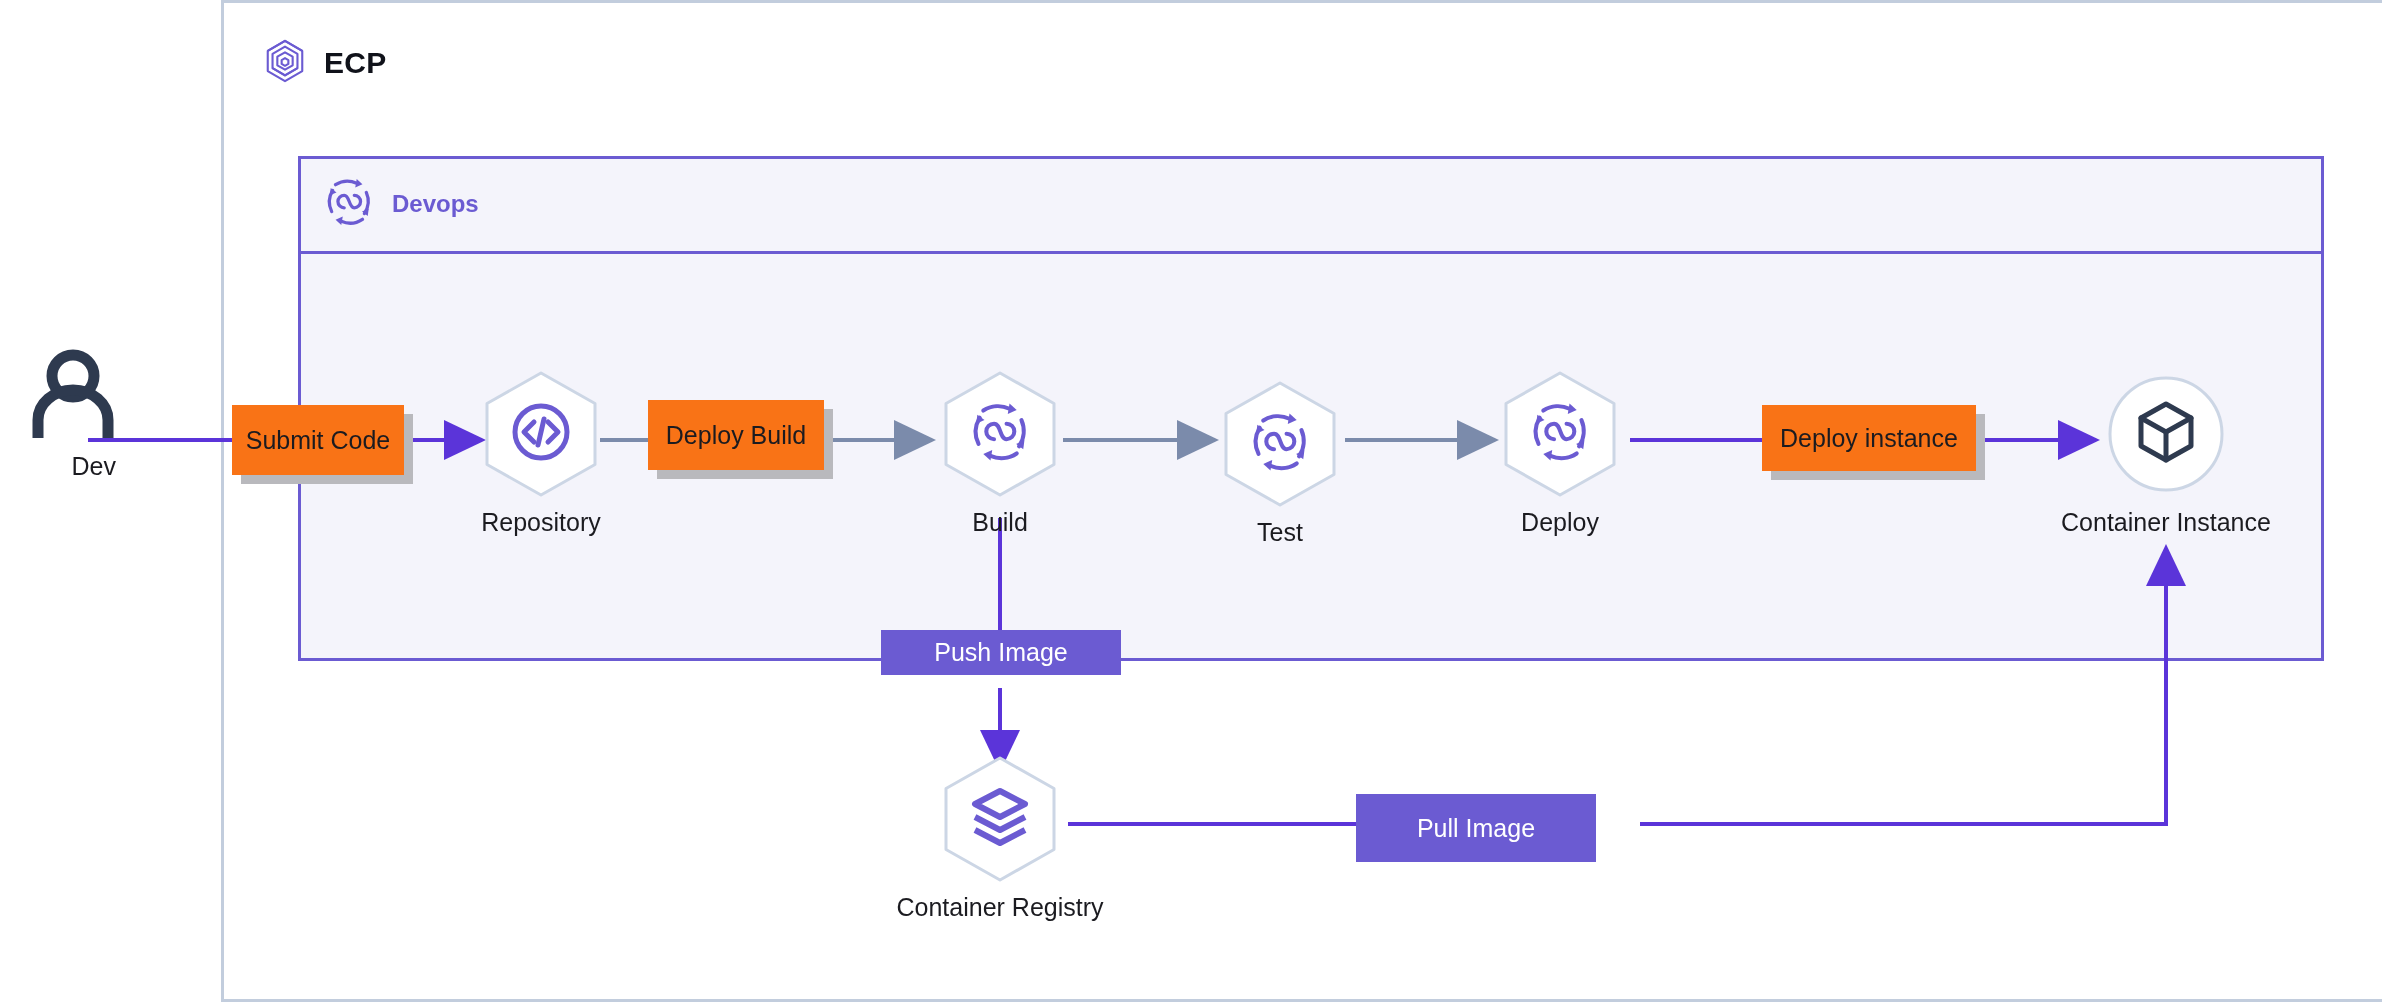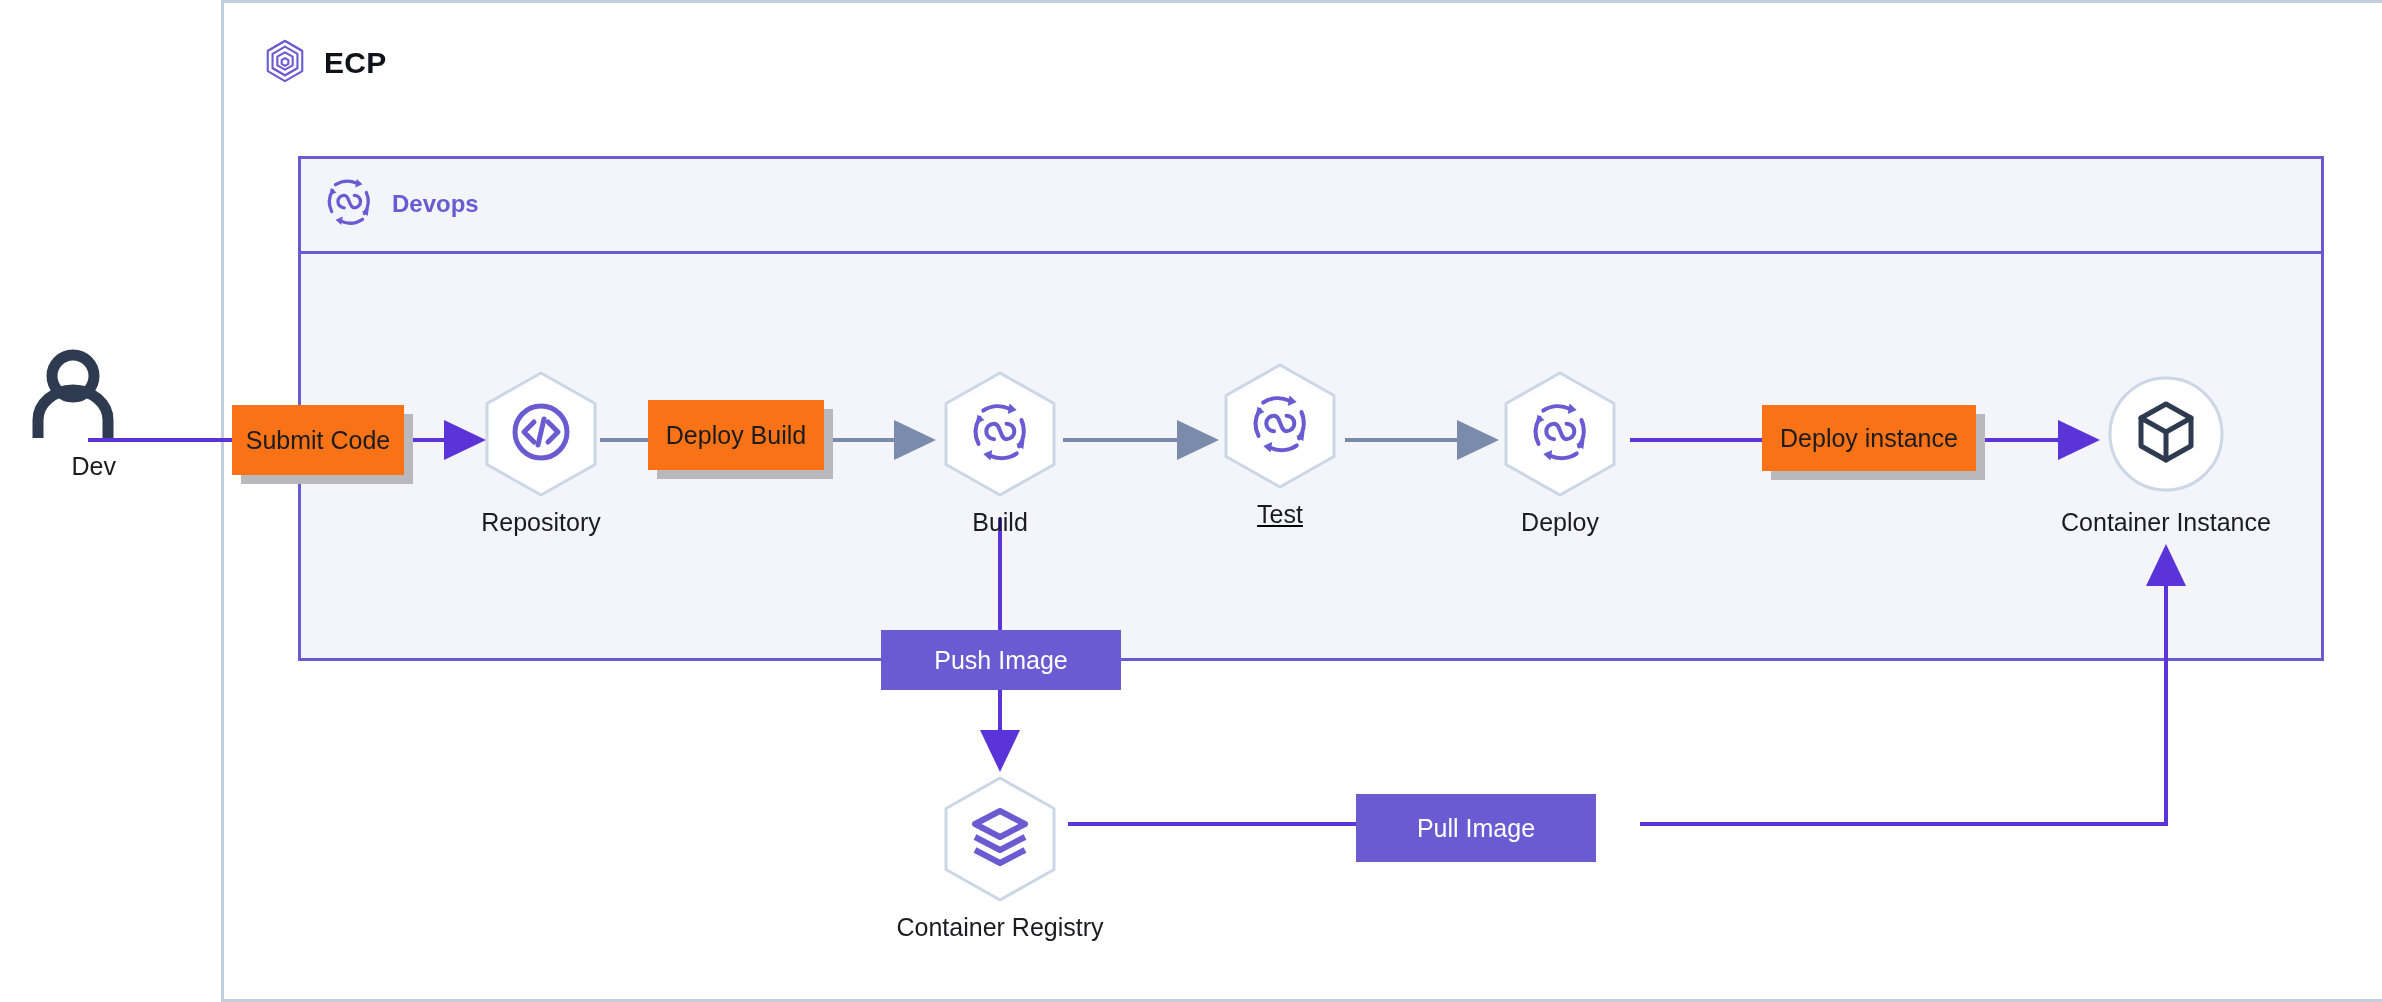--- a/index.html
+++ b/index.html
@@ -281,21 +281,21 @@
           </g>
           <g fill="none" stroke="#6b5bd2" stroke-width="3.4" stroke-linecap="round">
             <path d="M21 32 a6.5 6.5 0 1 1 0-13 c6 0 4.5 13 10.5 13 a6.5 6.5 0 1 0 0-13"></path>
           </g>
         </svg>
       </span>
     </div>
     <div class="label">Build</div>
   </div>
 
-  <div class="node" style="left:1200px; top:362px;text-decoration:underline;">
+  <div class="node" style="left:1200px; top:380px;">
     <div class="shape">
       <svg class="hexwrap" viewBox="0 0 118 128">
         <path d="M59 3 L113 33.5 L113 94.5 L59 125 L5 94.5 L5 33.5 Z" fill="#ffffff" stroke="#ccd6e5" stroke-width="3" stroke-linejoin="round"></path>
       </svg>
       <span class="icon-center">
         <svg width="62" height="62" viewBox="0 0 52 52">
           <g fill="none" stroke="#6b5bd2" stroke-width="3.4" stroke-linecap="round">
             <path d="M12 8 A 23 23 0 0 1 34 6.5"></path>
             <path d="M44 16 A 23 23 0 0 1 42 38"></path>
             <path d="M40 44 A 23 23 0 0 1 18 46"></path>
@@ -355,21 +355,21 @@
             <path d="M31 4 L56 18 L56 46 L31 60 L6 46 L6 18 Z"></path>
             <path d="M6 18 L31 32 L56 18"></path>
             <path d="M31 32 L31 60"></path>
           </g>
         </svg>
       </span>
     </div>
     <div class="label">Container Instance</div>
   </div>
 
-  <div class="node wide" style="left:850px; top:775px;">
+  <div class="node wide" style="left:850px; top:755px;">
     <div class="shape">
       <svg class="hexwrap" viewBox="0 0 118 128">
         <path d="M59 3 L113 33.5 L113 94.5 L59 125 L5 94.5 L5 33.5 Z" fill="#ffffff" stroke="#ccd6e5" stroke-width="3" stroke-linejoin="round"></path>
       </svg>
       <span class="icon-center">
         <svg width="64" height="64" viewBox="0 0 64 64">
           <g fill="none" stroke="#6b5bd2" stroke-width="6" stroke-linejoin="round">
             <path d="M32 6 L57 19 L32 32 L7 19 Z"></path>
             <path d="M7 32 L32 45 L57 32"></path>
             <path d="M7 45 L32 58 L57 45"></path>
@@ -385,21 +385,21 @@
   </div>
 
   <div class="chip white" style="left:648px; top:400px; width:176px; height:70px;">
     <span>Deploy Build</span>
   </div>
 
   <div class="chip white" style="left:1762px; top:405px; width:214px; height:66px;">
     <span>Deploy instance</span>
   </div>
 
-  <div class="chip purple" style="left:881px; top:630px; width:240px; height:60px;">
+  <div class="chip purple" style="left:881px; top:630px; width:240px; height:45px;">
     <span>Push Image</span>
   </div>
 
   <div class="chip purple" style="left:1356px; top:794px; width:240px; height:68px;">
     <span>Pull Image</span>
   </div>
 
 </div>
 
 </body></html>

